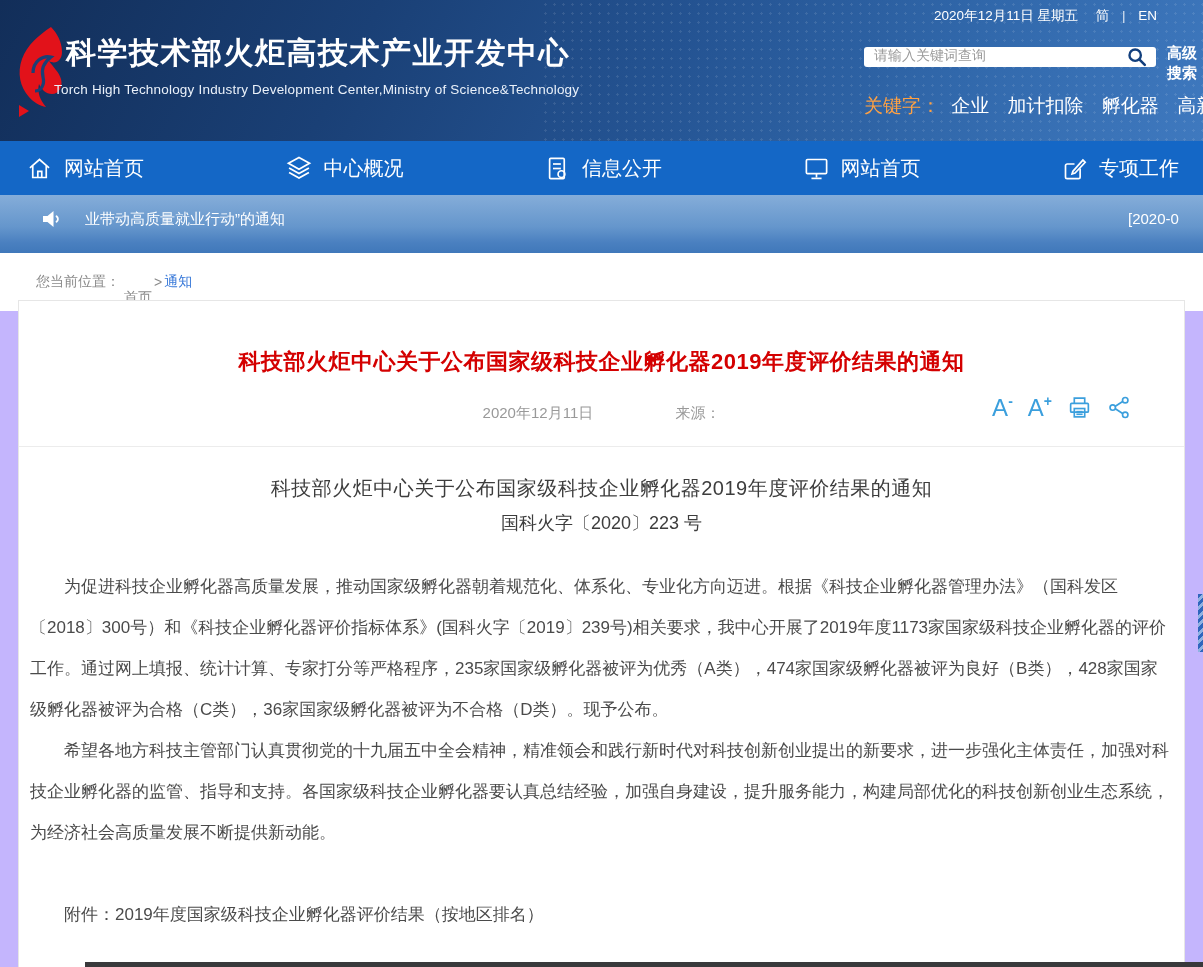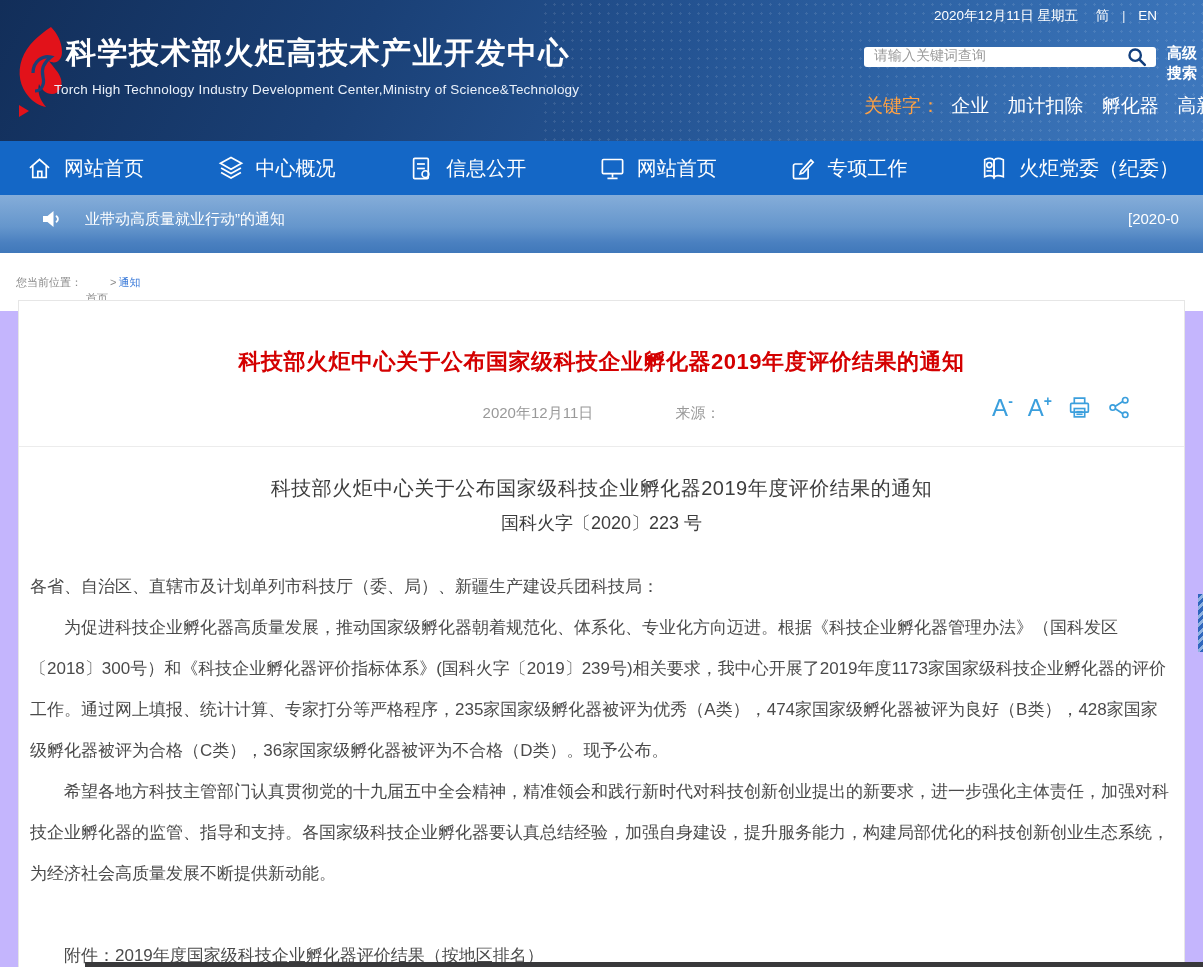--- a/index.html
+++ b/index.html
@@ -40,22 +40,22 @@
   .nav-item svg { flex:none; }
 
   
   .ticker { position:relative; height:58px; color:#fff; font-size:15px;
     background:linear-gradient(180deg,#85add9 0%,#6596cc 55%,#4a80c0 82%,#4078ba 100%); overflow:hidden; }
   .ticker .spk { position:absolute; left:40px; top:12px; }
   .tk { position:absolute; top:15px; white-space:nowrap; cursor:pointer; }
   .tk1 { left:85px; } .tk2 { left:492px; } .tk3 { left:1128px; }
 
   
-  .breadcrumb { height:58px; display:flex; align-items:center; padding-left:16px;
-    font-size:11px; color:#8a8a8a; background:#fff; }
+  .breadcrumb { height:58px; display:flex; align-items:center; padding-left:36px;
+    font-size:14px; color:#8a8a8a; background:#fff; }
   .breadcrumb a { text-decoration:none; }
   .breadcrumb .home { color:#8a8a8a; margin-left:4px;margin-top:32px; }
   .breadcrumb .sep { margin:0 2px; }
   .breadcrumb .cur { color:#3a7ad9; }
 
   
   .content-box { position:absolute; left:18px; top:300px; width:1167px; height:700px;
     background:#fff; border:1px solid #e6e6e6; border-bottom:none; }
   .article-title { margin-top:46px; text-align:center; color:#d40000; font-size:22px; font-weight:bold; letter-spacing:.5px; }
   .meta { margin-top:27px; text-align:center; color:#999; font-size:15px; }
@@ -152,29 +152,20 @@
       </svg>
       <span>网站首页</span>
     </div>
     <div class="nav-item">
       <svg width="27" height="27" viewBox="0 0 24 24" fill="none" stroke="#fff" stroke-width="1.5">
         <path d="M17 12 V19.5 A1.5 1.5 0 0 1 15.5 21 H5.5 A1.5 1.5 0 0 1 4 19.5 V9.5 A1.5 1.5 0 0 1 5.5 8 H12"></path>
         <path d="M10.5 14.5 L19.5 4.5 L21.5 6.5 L12.5 16 L9.8 16.8 Z"></path>
       </svg>
       <span>专项工作</span>
     </div>
-    <div class="nav-item">
-      <svg width="28" height="28" viewBox="0 0 24 24" fill="none" stroke="#fff" stroke-width="1.4">
-        <path d="M4 5 C7.5 3.4 10.6 3.6 12 5.4 V20 C10.6 18.4 7.5 18.2 4 19.6 Z"></path>
-        <path d="M20 5 C16.5 3.4 13.4 3.6 12 5.4 V20 C13.4 18.4 16.5 18.2 20 19.6 Z"></path>
-        <circle cx="8" cy="9.5" r="2.2"></circle>
-          <line x1="5.5" y1="14.5" x2="10" y2="14.5"></line>
-      </svg>
-      <span>火炬党委（纪委）</span>
-    </div>
   </nav>
 
   <div class="ticker">
     <svg class="spk" width="24" height="24" viewBox="0 0 24 24">
       <path d="M3 9 V15 H7.5 L13.5 20 V4 L7.5 9 Z" fill="#fff"></path>
       <path d="M16.5 9.2 C18.4 10.6 18.4 13.4 16.5 14.8" fill="none" stroke="#fff" stroke-width="1.8" stroke-linecap="round"></path>
     </svg>
     <span class="tk tk1">业带动高质量就业行动”的通知</span>
     <span class="tk tk3">[2020-0</span>
   </div>
@@ -223,21 +214,20 @@
       </span>
     </div>
 
     <div class="divider"></div>
 
     <div class="inner">
       <div class="doc-title">科技部火炬中心关于公布国家级科技企业孵化器2019年度评价结果的通知</div>
       <div class="doc-no">国科火字〔2020〕223 号</div>
 
       <div class="body">
-        <p>各省、自治区、直辖市及计划单列市科技厅（委、局）、新疆生产建设兵团科技局：</p>
         <p class="ind">为促进科技企业孵化器高质量发展，推动国家级孵化器朝着规范化、体系化、专业化方向迈进。根据《科技企业孵化器管理办法》（国科发区〔2018〕300号）和《科技企业孵化器评价指标体系》(国科火字〔2019〕239号)相关要求，我中心开展了2019年度1173家国家级科技企业孵化器的评价工作。通过网上填报、统计计算、专家打分等严格程序，235家国家级孵化器被评为优秀（A类），474家国家级孵化器被评为良好（B类），428家国家级孵化器被评为合格（C类），36家国家级孵化器被评为不合格（D类）。现予公布。</p>
         <p class="ind">希望各地方科技主管部门认真贯彻党的十九届五中全会精神，精准领会和践行新时代对科技创新创业提出的新要求，进一步强化主体责任，加强对科技企业孵化器的监管、指导和支持。各国家级科技企业孵化器要认真总结经验，加强自身建设，提升服务能力，构建局部优化的科技创新创业生态系统，为经济社会高质量发展不断提供新动能。</p>
         <p class="attach">附件：2019年度国家级科技企业孵化器评价结果（按地区排名）</p>
 
       </div>
     </div>
   </div>
 
   <div class="side-widget"></div>
   <div class="bottom-bar"></div>

